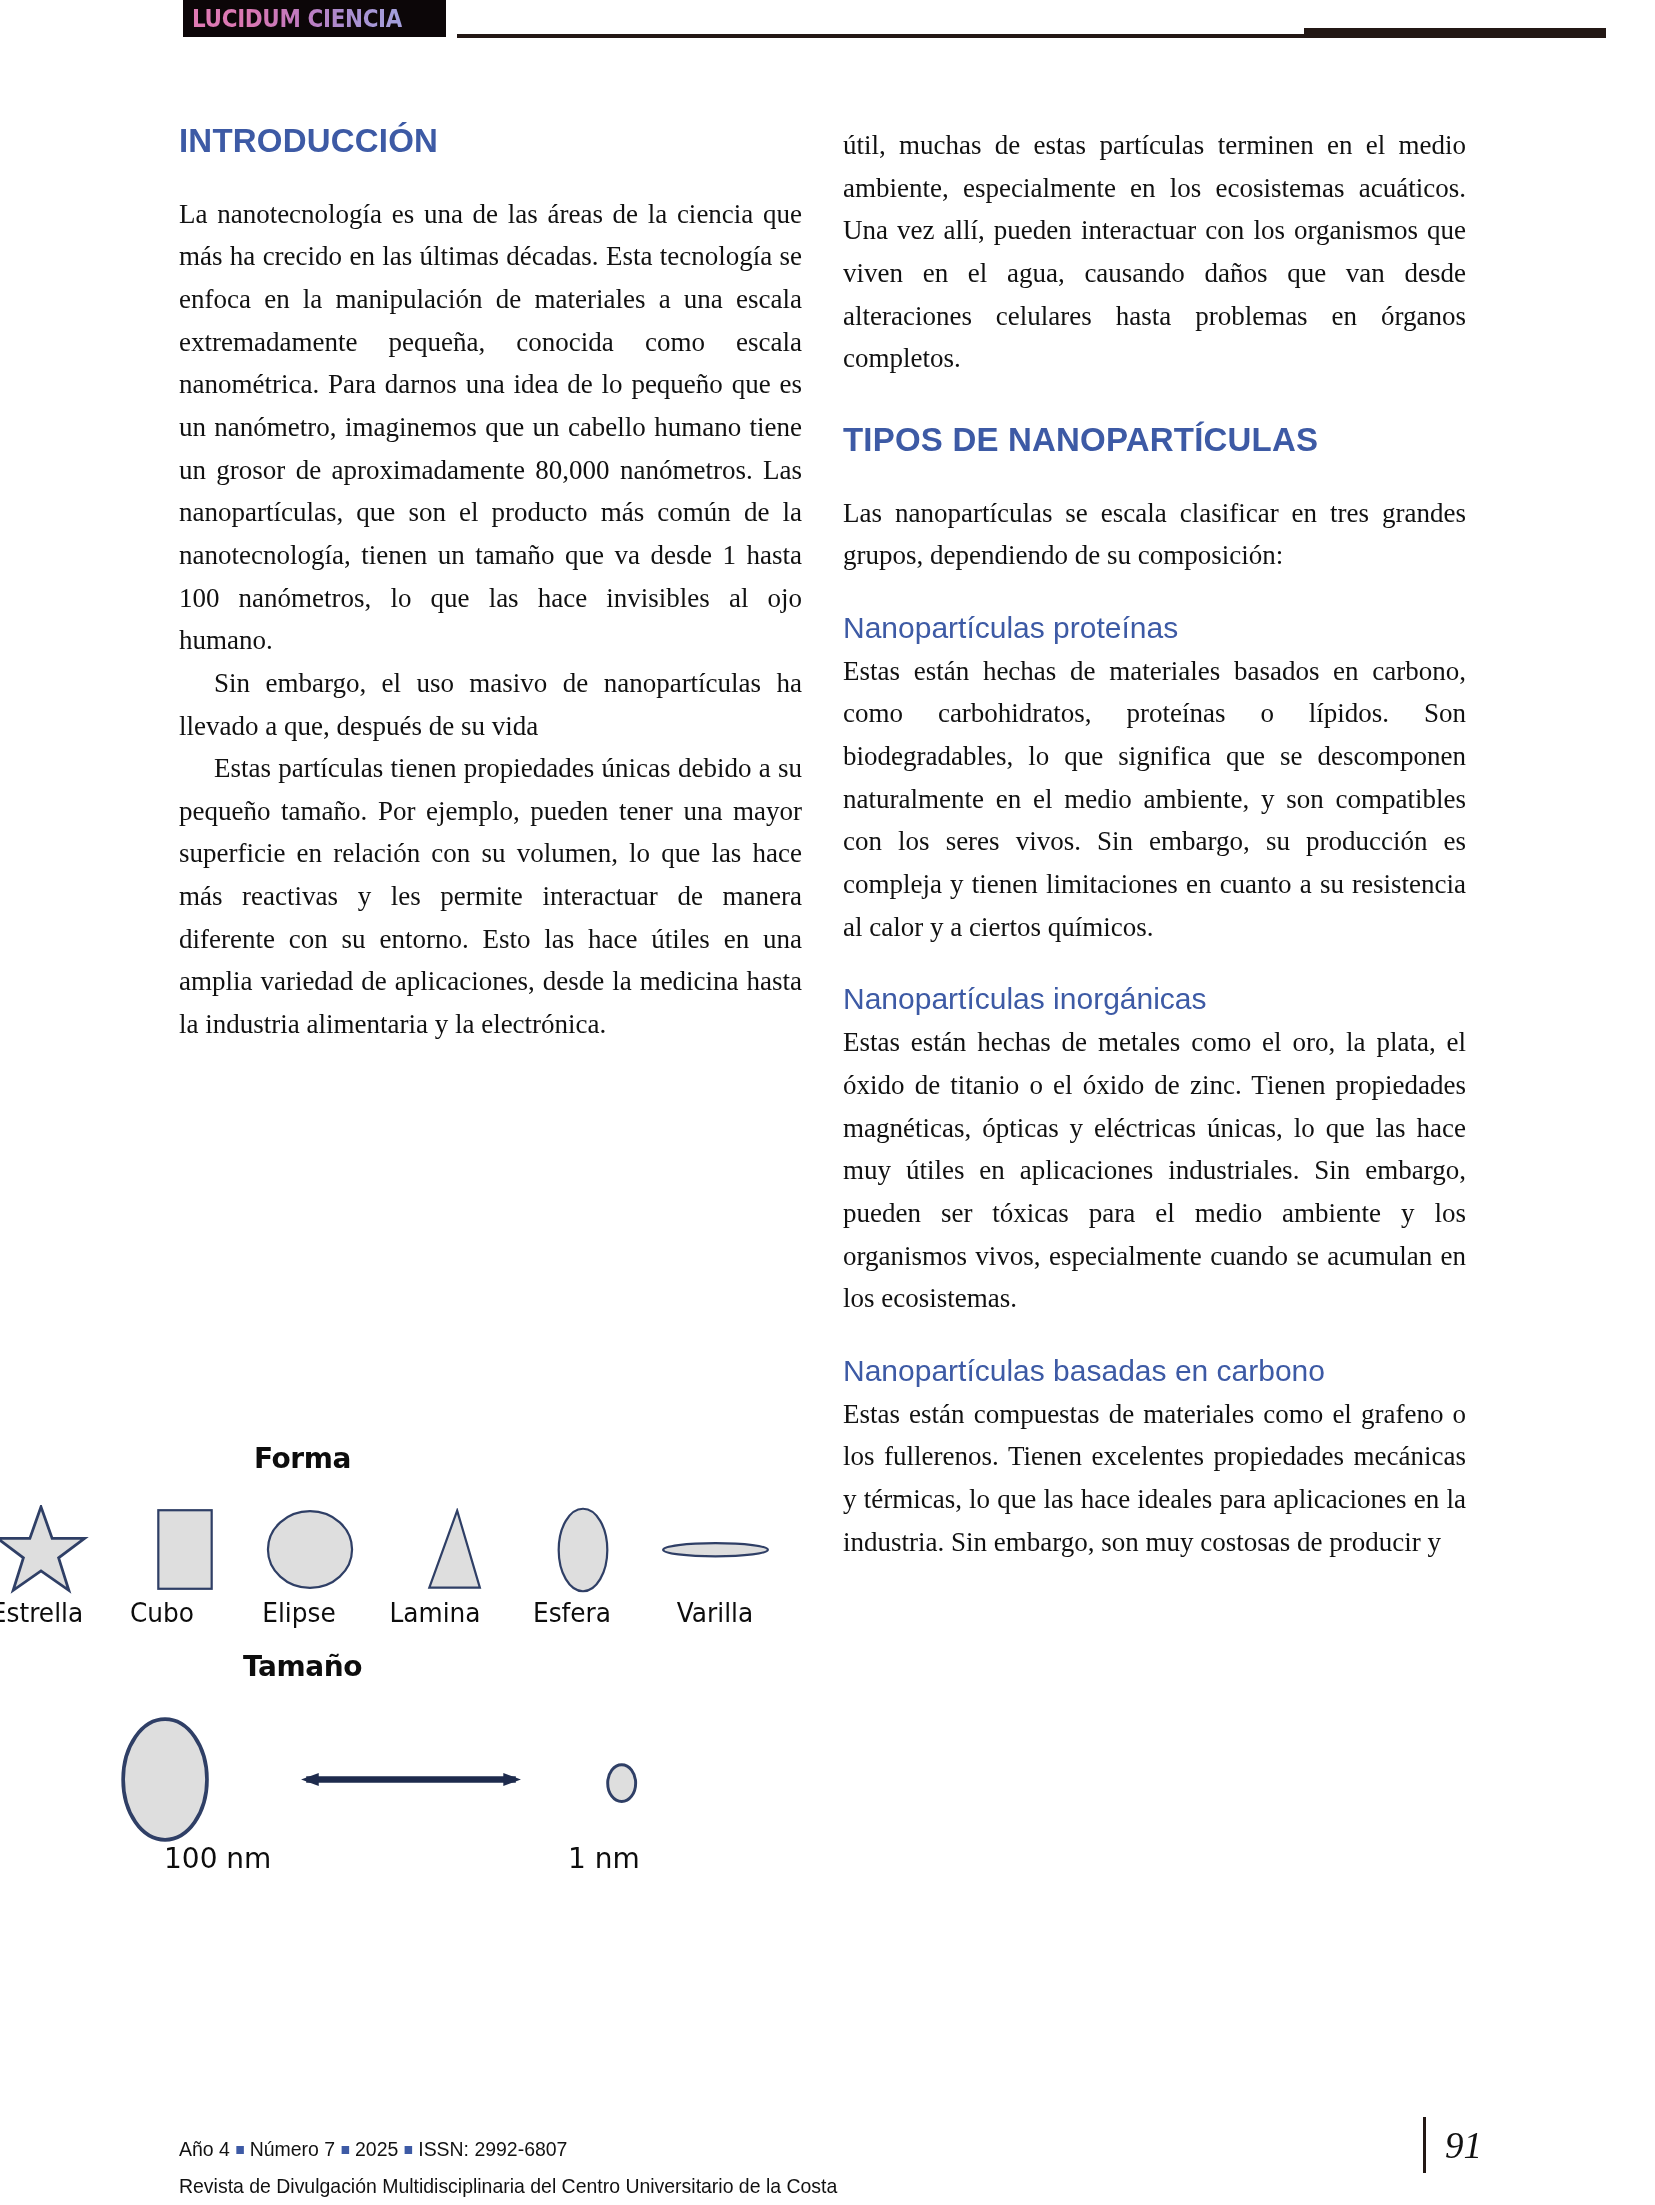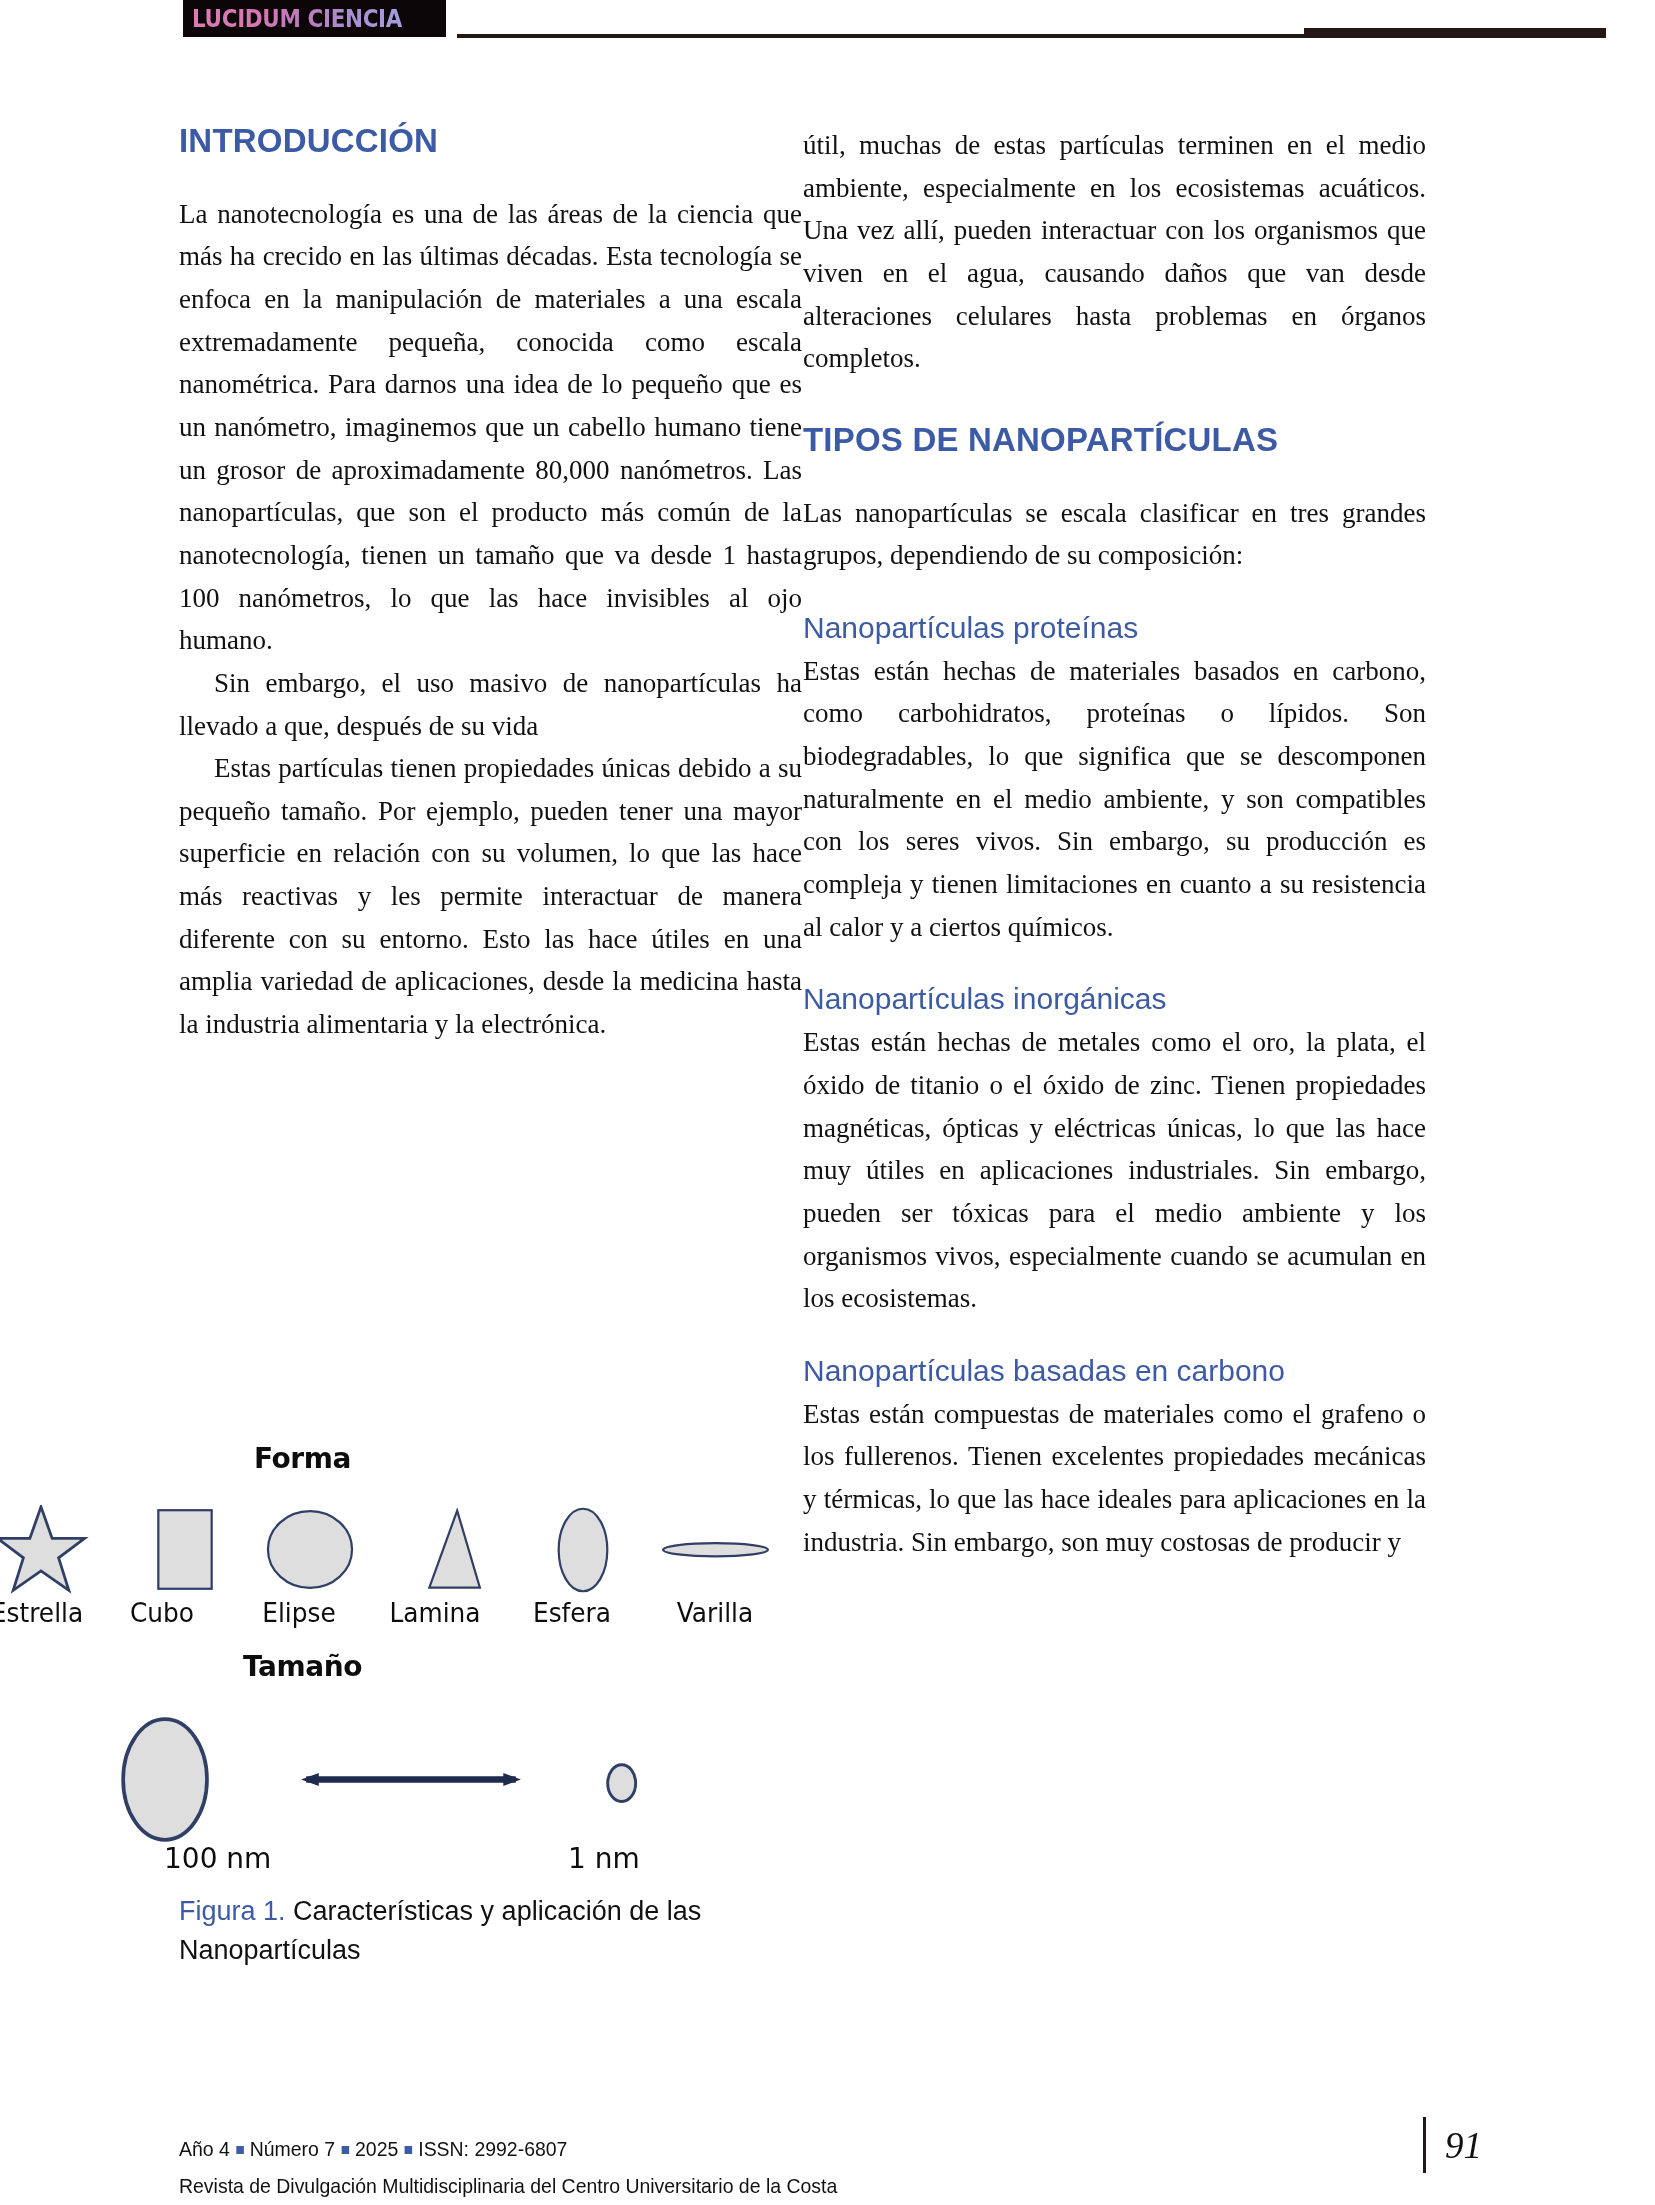--- a/index.html
+++ b/index.html
@@ -66,21 +66,21 @@
     background: #231815;
   }
 
   
   .col {
     position: absolute;
     top: 124px;
     width: 623px;
   }
   .col-left  { left: 179px; }
-  .col-right { left: 803px; }
+  .col-right { left: 843px; }
 
   h2.sec {
     font-family: "Liberation Sans", sans-serif;
     font-weight: 700;
     font-size: 33px;
     line-height: 1.05;
     color: #3d5aa5;
     margin: 0 0 34px 0;
     letter-spacing: 0.2px;
   }
@@ -322,23 +322,20 @@
         <line x1="415" y1="85" x2="700" y2="85" stroke="#1e2b4d" stroke-width="9"></line>
         <polygon points="408,85 432,76 432,94" fill="#1e2b4d"></polygon>
         <polygon points="707,85 683,76 683,94" fill="#1e2b4d"></polygon>
         <ellipse cx="844" cy="90" rx="19" ry="25" fill="#dedede" stroke="#2f3f66" stroke-width="4"></ellipse>
       </svg>
     </div>
 
     <span class="size-label" style="left:164px;">100 nm</span>
     <span class="size-label" style="left:568px;">1 nm</span>
 
-    <div class="caption">
-      <span class="fig-num">Figura 1.</span><span> Características y aplicación de las Nanopartículas</span>
-    </div>
   </div>
 
   <div class="footer">
     <div class="footer-line">
       <span>Año 4</span><span class="sep"></span><span>Número 7</span><span class="sep"></span><span>2025</span><span class="sep"></span><span>ISSN: 2992-6807</span>
     </div>
     <div class="footer-line">Revista de Divulgación Multidisciplinaria del Centro Universitario de la Costa</div>
   </div>
 
   <div class="pagenum-wrap">

